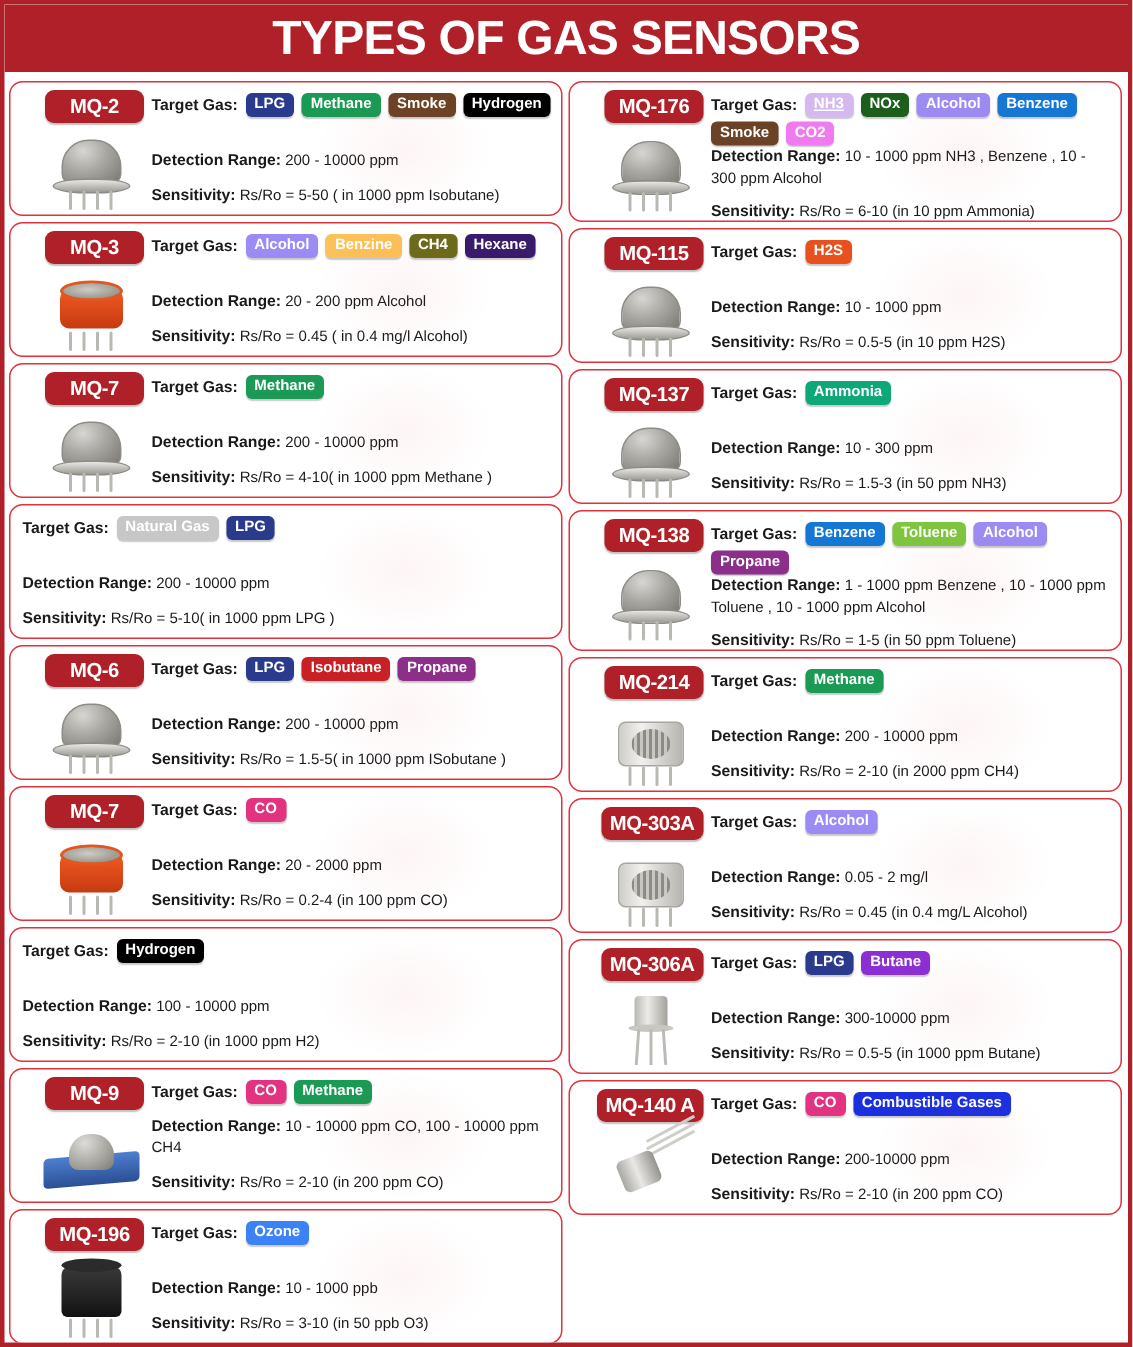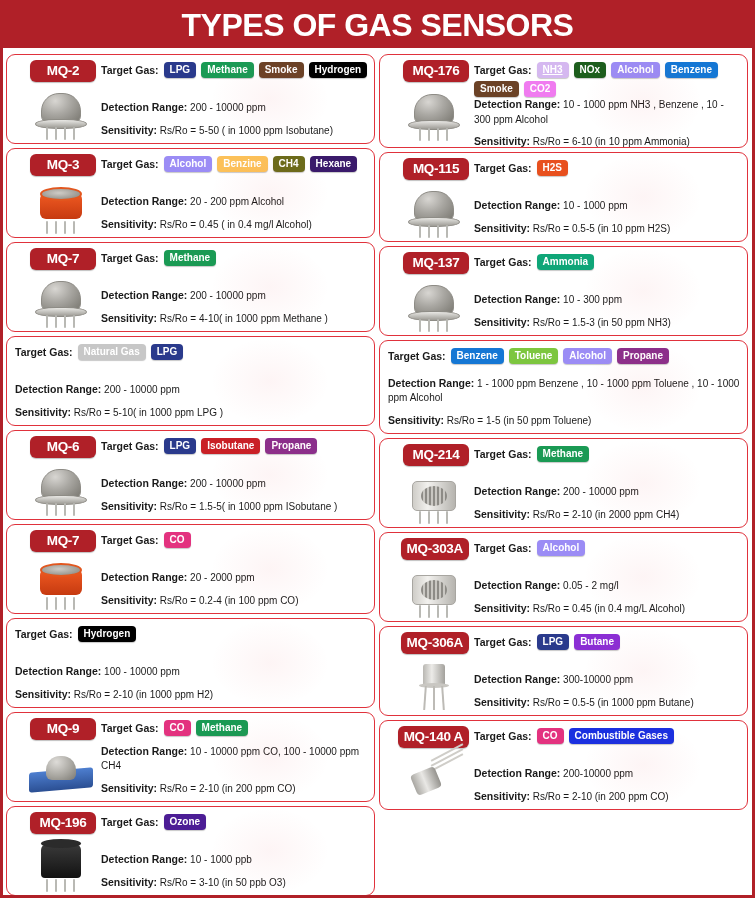--- a/index.html
+++ b/index.html
@@ -447,21 +447,21 @@
                 <i></i>
                 <i></i>
                 <i></i>
                 <i></i>
               </div>
             </div>
           </div>
           <div class="card-right">
             <div class="row-target">
               <span class="lbl">Target Gas:</span>
-              <span class="gas-badge" style="background: #4c1d95; color: rgb(255, 255, 255);">Ozone</span>
+              <span class="gas-badge" style="background: #3b82f6; color: rgb(255, 255, 255);">Ozone</span>
             </div>
             <div class="row-detail">
               <div class="det"><span class="k">Detection Range:</span><span class="v"> 10 - 1000 ppb</span></div>
               <div class="sens"><span class="k">Sensitivity:</span><span class="v"> Rs/Ro = 3-10 (in 50 ppb O3)</span></div>
             </div>
           </div>
         </div>
       </div>
     <div class="col" id="col-right">
         <div class="card tall">
@@ -542,20 +542,33 @@
               <span class="gas-badge" style="background: rgb(15, 166, 120); color: rgb(255, 255, 255);">Ammonia</span>
             </div>
             <div class="row-detail">
               <div class="det"><span class="k">Detection Range:</span><span class="v"> 10 - 300 ppm</span></div>
               <div class="sens"><span class="k">Sensitivity:</span><span class="v"> Rs/Ro = 1.5-3 (in 50 ppm NH3)</span></div>
             </div>
           </div>
         </div>
         <div class="card tall">
           <div class="wm"></div>
+          <div class="card-left">
+            <div class="model-badge">MQ-138</div>
+            <div class="sensor-img mesh-dome">
+              <div class="s-base cap"></div>
+              <div class="s-base ring"></div>
+              <div class="pins">
+                <i></i>
+                <i></i>
+                <i></i>
+                <i></i>
+              </div>
+            </div>
+          </div>
           <div class="card-right">
             <div class="row-target">
               <span class="lbl">Target Gas:</span>
               <span class="gas-badge" style="background: rgb(21, 119, 212); color: rgb(255, 255, 255);">Benzene</span>
               <span class="gas-badge" style="background: rgb(125, 198, 63); color: rgb(255, 255, 255);">Toluene</span>
               <span class="gas-badge" style="background: rgb(155, 140, 245); color: rgb(255, 255, 255);">Alcohol</span>
               <span class="gas-badge" style="background: rgb(139, 47, 139); color: rgb(255, 255, 255);">Propane</span>
             </div>
             <div class="row-detail">
               <div class="det"><span class="k">Detection Range:</span><span class="v"> 1 - 1000 ppm Benzene , 10 - 1000 ppm Toluene , 10 - 1000 ppm Alcohol</span></div>

